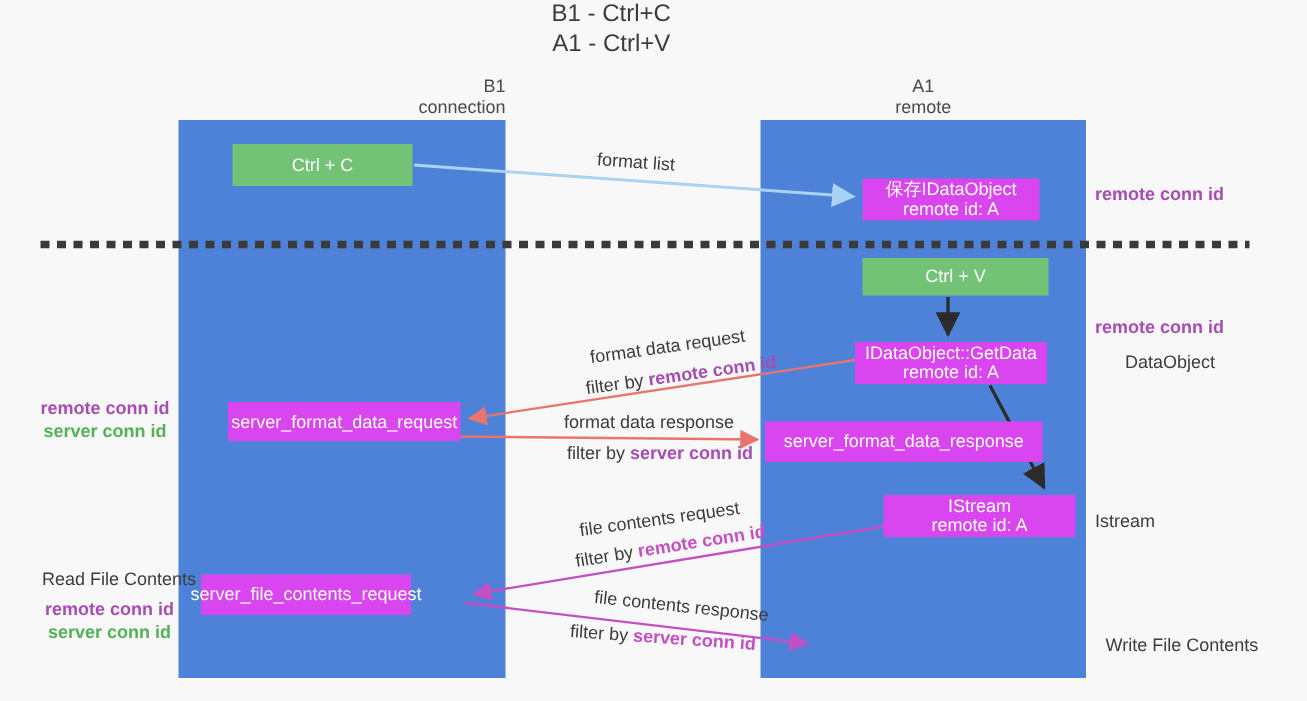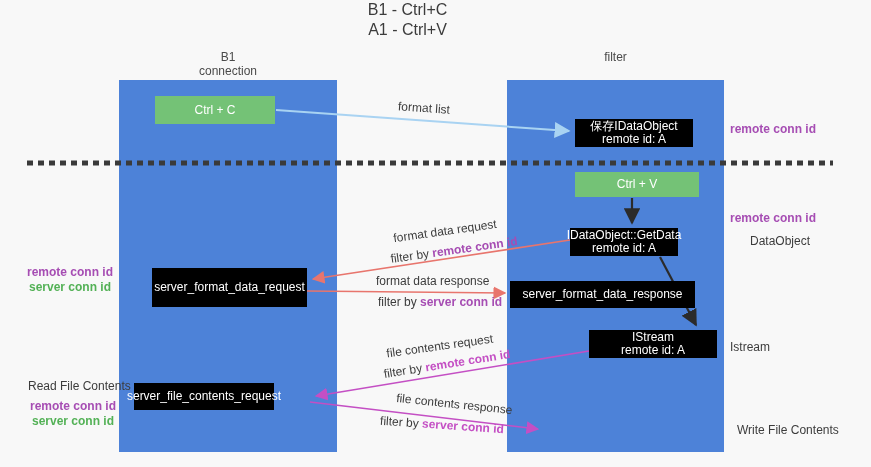--- a/index.html
+++ b/index.html
@@ -30,21 +30,21 @@
     color:#4a4a4a;
   }
   .box {
     display:flex; flex-direction:column;
     align-items:center; justify-content:center;
     text-align:center;
     color:#ffffff;
     font-size:12px; line-height:13px;
   }
   .box-green { background:#74c276; }
-  .box-orange { background:#000000; }
+  .box-orange { background:#d946ef; }
   .lbl {
     font-size:12px; line-height:14px;
     color:#3c3c3c;
     white-space:nowrap;
   }
   .lbl-purple { color:#a64db3; font-weight:bold; }
   .lbl-green  { color:#53b156; font-weight:bold; }
   .lbl-magenta{ color:#c44fc4; font-weight:bold; }
   .rot-up   { transform:rotate(-8deg); }
   .rot-up9  { transform:rotate(-9deg); }
@@ -56,26 +56,27 @@
     pointer-events:none;
   }
 </style>
 </head>
 <body>
 
 <div id="canvas">
 
   <div class="abs" id="title"><span>B1 - Ctrl+C</span><br><span>A1 - Ctrl+V</span></div>
 
-  <div class="abs lane-header" style="left:119px; top:50px; width:218px;">
+  <div class="abs lane-header" style="left:119px; top:50px; width:218px;text-align:right;">
     <div>B1</div>
     <div>connection</div>
   </div>
   <div class="abs lane-header" style="left:507px; top:50px; width:217px;">
-    <div>filter</div>
+    <div>A1</div>
+    <div>remote</div>
   </div>
 
   <div class="abs lane" style="left:119px; top:80px; width:218px; height:372px;"></div>
   <div class="abs lane" style="left:507px; top:80px; width:217px; height:372px;"></div>
 
   <svg class="overlay" viewBox="0 0 871 467">
     <defs>
       <marker id="ah-blue" viewBox="0 0 10 10" refX="9" refY="5" markerWidth="8" markerHeight="8" orient="auto">
           <path d="M0,0 L10,5 L0,10 z" fill="#a9d3f2"></path>
         </marker>
@@ -95,35 +96,35 @@
     <line x1="660" y1="257" x2="696" y2="325" stroke="#2b2b2b" stroke-width="2.2" marker-end="url(#ah-black)"></line>
     <line x1="570" y1="240" x2="313" y2="279" stroke="#e8756d" stroke-width="1.6" marker-end="url(#ah-salmon)"></line>
     <line x1="307" y1="291" x2="505" y2="293" stroke="#e8756d" stroke-width="1.6" marker-end="url(#ah-salmon)"></line>
     <line x1="589" y1="351" x2="316" y2="396" stroke="#c44fc4" stroke-width="1.6" marker-end="url(#ah-magenta)"></line>
     <line x1="310" y1="402" x2="538" y2="429" stroke="#c44fc4" stroke-width="1.6" marker-end="url(#ah-magenta)"></line>
   </svg>
 
   <div class="abs box box-green" style="left:155px; top:96px; width:120px; height:28px;">
       <span>Ctrl + C</span>
     </div>
-  <div class="abs box box-orange" style="left:152px; top:268px; width:155px; height:39px;">
+  <div class="abs box box-orange" style="left:152px; top:268px; width:155px; height:26px;">
       <span>server_format_data_request</span>
     </div>
   <div class="abs box box-orange" style="left:134px; top:383px; width:140px; height:27px;">
       <span>server_file_contents_request</span>
     </div>
 
   <div class="abs box box-orange" style="left:575px; top:119px; width:118px; height:28px;">
     <span>保存IDataObject</span>
     <span>remote id: A</span>
   </div>
   <div class="abs box box-green" style="left:575px; top:172px; width:124px; height:25px;">
       <span>Ctrl + V</span>
     </div>
-  <div class="abs box box-orange" style="left:570px; top:228px; width:108px; height:28px;text-align:center;">
+  <div class="abs box box-orange" style="left:570px; top:228px; width:128px; height:28px;text-align:center;">
     <span>IDataObject::GetData</span>
     <span>remote id: A</span>
   </div>
   <div class="abs box box-orange" style="left:510px; top:281px; width:185px; height:27px;">
       <span>server_format_data_response</span>
     </div>
   <div class="abs box box-orange" style="left:589px; top:330px; width:128px; height:28px;">
     <span>IStream</span>
     <span>remote id: A</span>
   </div>

